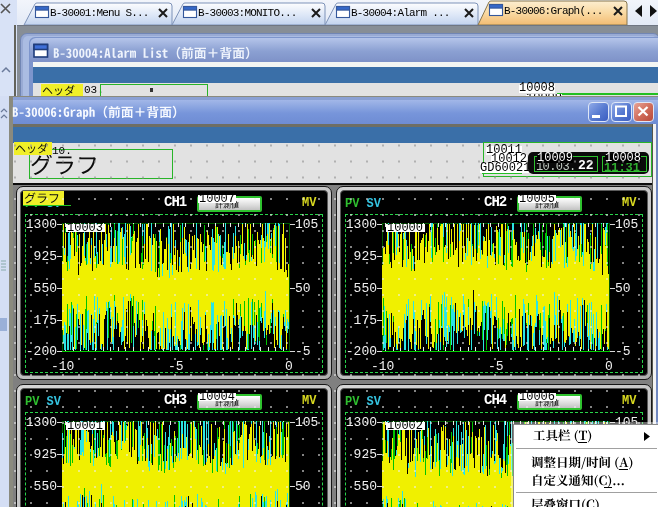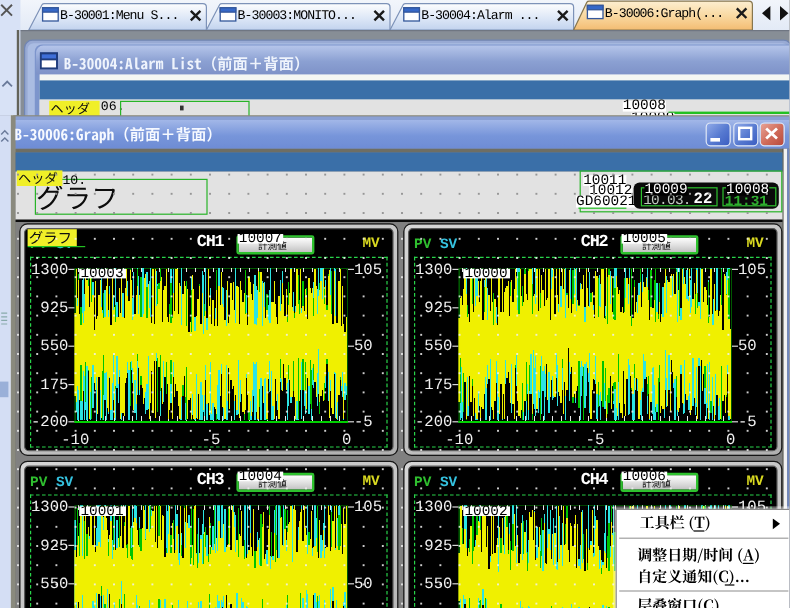--- a/index.html
+++ b/index.html
@@ -62,21 +62,21 @@
     <svg style="position:absolute;left:53px;top:45px" width="206" height="17">
       <path transform="translate(0,12.8)" d="M0.8 0.0H3.0C4.8 0.0 6.0 -0.9 6.0 -2.8C6.0 -4.1 5.4 -4.8 4.4 -5.0V-5.1C5.3 -5.4 5.7 -6.3 5.7 -7.2C5.7 -8.9 4.5 -9.5 2.9 -9.5H0.8ZM2.6 -5.6V-8.1H2.9C3.5 -8.1 3.9 -7.8 3.9 -6.9C3.9 -6.0 3.5 -5.6 2.9 -5.6ZM2.6 -1.5V-4.3H3.0C3.8 -4.3 4.2 -3.9 4.2 -2.9C4.2 -1.9 3.8 -1.5 2.9 -1.5Z M7.6 -3.0H11.6V-4.4H7.6Z M15.8 0.2C17.3 0.2 18.5 -0.8 18.5 -2.4C18.5 -3.7 17.9 -4.5 17.1 -4.8V-4.9C17.8 -5.2 18.3 -5.9 18.3 -7.0C18.3 -8.5 17.3 -9.4 15.7 -9.4C14.8 -9.4 14.0 -9.0 13.2 -8.2L14.2 -7.1C14.7 -7.6 15.1 -7.9 15.6 -7.9C16.2 -7.9 16.5 -7.5 16.5 -6.8C16.5 -6.0 16.1 -5.4 14.8 -5.4V-4.1C16.3 -4.1 16.7 -3.5 16.7 -2.6C16.7 -1.8 16.2 -1.4 15.5 -1.4C15.0 -1.4 14.4 -1.8 14.0 -2.3L13.0 -1.2C13.6 -0.4 14.5 0.2 15.8 0.2Z M22.4 0.2C24.0 0.2 25.1 -1.4 25.1 -4.7C25.1 -8.0 24.0 -9.4 22.4 -9.4C20.8 -9.4 19.7 -8.0 19.7 -4.7C19.7 -1.4 20.8 0.2 22.4 0.2ZM22.4 -1.3C21.9 -1.3 21.5 -2.0 21.5 -4.7C21.5 -7.4 21.9 -8.0 22.4 -8.0C22.9 -8.0 23.3 -7.4 23.3 -4.7C23.3 -2.0 22.9 -1.3 22.4 -1.3Z M28.8 0.2C30.4 0.2 31.5 -1.4 31.5 -4.7C31.5 -8.0 30.4 -9.4 28.8 -9.4C27.2 -9.4 26.1 -8.0 26.1 -4.7C26.1 -1.4 27.2 0.2 28.8 0.2ZM28.8 -1.3C28.3 -1.3 27.9 -2.0 27.9 -4.7C27.9 -7.4 28.3 -8.0 28.8 -8.0C29.3 -8.0 29.7 -7.4 29.7 -4.7C29.7 -2.0 29.3 -1.3 28.8 -1.3Z M35.2 0.2C36.8 0.2 37.9 -1.4 37.9 -4.7C37.9 -8.0 36.8 -9.4 35.2 -9.4C33.6 -9.4 32.5 -8.0 32.5 -4.7C32.5 -1.4 33.6 0.2 35.2 0.2ZM35.2 -1.3C34.7 -1.3 34.3 -2.0 34.3 -4.7C34.3 -7.4 34.7 -8.0 35.2 -8.0C35.7 -8.0 36.1 -7.4 36.1 -4.7C36.1 -2.0 35.7 -1.3 35.2 -1.3Z M41.9 0.0H43.7V-2.3H44.5V-3.8H43.7V-9.3H41.2L38.7 -3.6V-2.3H41.9ZM41.9 -3.8H40.3L41.3 -6.1C41.5 -6.6 41.8 -7.3 41.9 -7.9H42.0C42.0 -7.2 41.9 -6.5 41.9 -5.9Z M48.0 -4.7C48.7 -4.7 49.2 -5.2 49.2 -5.9C49.2 -6.6 48.7 -7.2 48.0 -7.2C47.3 -7.2 46.8 -6.6 46.8 -5.9C46.8 -5.2 47.3 -4.7 48.0 -4.7ZM48.0 0.2C48.7 0.2 49.2 -0.3 49.2 -1.1C49.2 -1.8 48.7 -2.3 48.0 -2.3C47.3 -2.3 46.8 -1.8 46.8 -1.1C46.8 -0.3 47.3 0.2 48.0 0.2Z M51.3 0.0H53.1L53.5 -2.4H55.3L55.7 0.0H57.5L55.7 -9.5H53.1ZM53.7 -3.9 53.9 -5.0C54.0 -5.9 54.2 -7.0 54.3 -8.1H54.4C54.6 -7.0 54.7 -5.9 54.9 -5.0L55.1 -3.9Z M61.7 0.2C62.5 0.2 62.8 0.1 63.4 -0.2L63.0 -1.6C62.7 -1.4 62.5 -1.4 62.3 -1.4C61.8 -1.4 61.5 -1.6 61.5 -2.4V-9.9H59.6V-2.5C59.6 -0.8 60.3 0.2 61.7 0.2Z M66.3 0.2C67.0 0.2 67.6 -0.2 68.1 -0.8H68.1L68.3 0.0H69.8V-4.4C69.8 -6.3 68.8 -7.3 67.3 -7.3C66.4 -7.3 65.6 -7.0 64.7 -6.5L65.4 -5.3C66.1 -5.7 66.5 -5.9 67.0 -5.9C67.5 -5.9 67.9 -5.4 67.9 -4.6C65.8 -4.3 64.5 -3.4 64.5 -1.9C64.5 -0.6 65.2 0.2 66.3 0.2ZM66.9 -1.3C66.6 -1.3 66.3 -1.5 66.3 -2.1C66.3 -2.8 66.7 -3.2 67.9 -3.5V-1.9C67.7 -1.6 67.3 -1.3 66.9 -1.3Z M71.5 0.0H73.4V-4.2C73.8 -5.3 74.5 -5.7 75.2 -5.7C75.5 -5.7 75.8 -5.6 76.1 -5.5L76.5 -7.1C76.1 -7.3 75.9 -7.3 75.4 -7.3C74.5 -7.3 73.8 -6.8 73.2 -5.8H73.2L73.0 -7.2H71.5Z M77.0 0.0H78.6V-5.1C78.7 -5.5 78.8 -5.8 79.1 -5.8C79.3 -5.8 79.4 -5.5 79.4 -5.1V0.0H80.7V-5.1C80.7 -5.5 80.9 -5.8 81.1 -5.8C81.4 -5.8 81.5 -5.6 81.5 -5.1V0.0H83.0V-5.4C83.0 -6.6 82.6 -7.3 81.8 -7.3C81.2 -7.3 80.8 -6.9 80.7 -6.2C80.6 -6.9 80.2 -7.3 79.7 -7.3C79.0 -7.3 78.6 -6.9 78.5 -6.3H78.4L78.3 -7.2H77.0Z M90.6 0.0H95.4V-1.6H92.5V-9.5H90.6Z M98.3 0.0H100.1V-7.2H98.3ZM99.2 -8.4C99.9 -8.4 100.3 -8.8 100.3 -9.4C100.3 -10.0 99.9 -10.4 99.2 -10.4C98.5 -10.4 98.1 -10.0 98.1 -9.4C98.1 -8.8 98.5 -8.4 99.2 -8.4Z M105.5 0.2C107.3 0.2 108.2 -0.8 108.2 -2.1C108.2 -3.4 107.2 -3.9 106.3 -4.3C105.5 -4.6 104.9 -4.7 104.9 -5.3C104.9 -5.7 105.2 -6.0 105.8 -6.0C106.4 -6.0 106.7 -5.7 107.3 -5.4L108.1 -6.5C107.5 -7.0 106.8 -7.4 105.8 -7.4C104.2 -7.4 103.2 -6.5 103.2 -5.2C103.2 -4.0 104.2 -3.4 105.0 -3.1C105.8 -2.7 106.5 -2.5 106.5 -2.0C106.5 -1.5 106.2 -1.2 105.5 -1.2C104.8 -1.2 104.4 -1.5 103.7 -2.0L102.8 -0.8C103.6 -0.2 104.4 0.2 105.5 0.2Z M112.9 0.2C113.6 0.2 114.2 -0.0 114.7 -0.2L114.3 -1.5C114.0 -1.4 113.8 -1.3 113.4 -1.3C112.7 -1.3 112.4 -1.7 112.4 -2.6V-5.7H114.5V-7.2H112.4V-9.1H110.8L110.6 -7.2L109.2 -7.1V-5.7H110.5V-2.6C110.5 -0.9 111.2 0.2 112.9 0.2Z M123.7 -4.9C123.7 -2.1 124.8 -0.1 126.2 1.3L127.4 0.7C126.1 -0.6 125.1 -2.4 125.1 -4.9C125.1 -7.3 126.1 -9.1 127.4 -10.5L126.2 -11.0C124.8 -9.7 123.7 -7.6 123.7 -4.9Z M135.5 -6.6V-1.3H136.9V-6.6ZM138.0 -6.9V-0.6C138.0 -0.4 138.0 -0.3 137.8 -0.3C137.5 -0.3 136.9 -0.3 136.2 -0.3C136.4 0.1 136.7 0.7 136.8 1.1C137.7 1.1 138.4 1.1 138.9 0.8C139.4 0.6 139.5 0.2 139.5 -0.5V-6.9ZM136.9 -10.9C136.7 -10.3 136.3 -9.6 135.9 -9.0H132.3L133.0 -9.2C132.8 -9.7 132.3 -10.4 131.8 -10.9L130.3 -10.4C130.7 -10.0 131.1 -9.4 131.3 -9.0H128.6V-7.6H140.2V-9.0H137.6C137.9 -9.4 138.3 -9.9 138.6 -10.4ZM132.9 -3.5V-2.6H130.7V-3.5ZM132.9 -4.6H130.7V-5.4H132.9ZM129.3 -6.7V1.1H130.7V-1.5H132.9V-0.4C132.9 -0.2 132.8 -0.2 132.7 -0.2C132.5 -0.2 132.0 -0.2 131.5 -0.2C131.7 0.2 131.9 0.7 132.0 1.1C132.8 1.1 133.4 1.1 133.8 0.9C134.2 0.7 134.4 0.3 134.4 -0.4V-6.7Z M146.1 -4.0H148.1V-3.1H146.1ZM146.1 -5.2V-6.1H148.1V-5.2ZM146.1 -1.9H148.1V-0.9H146.1ZM141.4 -10.1V-8.7H146.1C146.1 -8.3 146.0 -7.9 145.9 -7.5H142.0V1.2H143.4V0.5H150.9V1.2H152.4V-7.5H147.5L147.9 -8.7H153.0V-10.1ZM143.4 -0.9V-6.1H144.8V-0.9ZM150.9 -0.9H149.5V-6.1H150.9Z M164.5 -4.2V-5.5H160.7V-9.4H159.3V-5.5H155.5V-4.2H159.3V-0.3H160.7V-4.2Z M175.4 -4.5V-3.8H170.2V-4.5ZM168.6 -5.6V1.2H170.2V-1.0H175.4V-0.4C175.4 -0.2 175.4 -0.2 175.1 -0.2C174.9 -0.2 174.1 -0.2 173.5 -0.2C173.7 0.2 173.9 0.7 174.0 1.1C175.0 1.1 175.8 1.1 176.3 0.9C176.8 0.7 177.0 0.3 177.0 -0.4V-5.6ZM170.2 -2.8H175.4V-2.1H170.2ZM170.3 -10.9V-9.9H167.4V-8.7H170.3V-7.9C169.1 -7.7 167.9 -7.6 167.1 -7.5L167.3 -6.2L170.3 -6.7V-5.9H171.9V-10.9ZM173.2 -10.9V-7.7C173.2 -6.4 173.6 -6.0 175.1 -6.0C175.4 -6.0 176.6 -6.0 176.9 -6.0C178.0 -6.0 178.5 -6.4 178.6 -7.7C178.2 -7.8 177.6 -8.0 177.3 -8.3C177.2 -7.4 177.1 -7.3 176.7 -7.3C176.5 -7.3 175.5 -7.3 175.3 -7.3C174.8 -7.3 174.8 -7.3 174.8 -7.7V-8.4C175.9 -8.6 177.2 -8.9 178.2 -9.3L177.2 -10.4C176.6 -10.1 175.7 -9.8 174.8 -9.5V-10.9Z M184.5 -4.0H186.5V-3.1H184.5ZM184.5 -5.2V-6.1H186.5V-5.2ZM184.5 -1.9H186.5V-0.9H184.5ZM179.8 -10.1V-8.7H184.5C184.5 -8.3 184.4 -7.9 184.3 -7.5H180.4V1.2H181.8V0.5H189.3V1.2H190.8V-7.5H185.9L186.3 -8.7H191.4V-10.1ZM181.8 -0.9V-6.1H183.2V-0.9ZM189.3 -0.9H187.9V-6.1H189.3Z M196.3 -4.9C196.3 -7.6 195.2 -9.7 193.8 -11.0L192.6 -10.5C193.9 -9.1 194.9 -7.3 194.9 -4.9C194.9 -2.4 193.9 -0.6 192.6 0.7L193.8 1.3C195.2 -0.1 196.3 -2.1 196.3 -4.9Z" fill="#eef3fc"></path>
     </svg>
     <div class="ab" style="left:33px;top:62px;width:625px;height:35px;background:#f4f6f3"></div>
     <div class="ab" style="left:33px;top:67px;width:625px;height:16px;background:#3a6fa8"></div>
     <div class="ab" style="left:33px;top:83px;width:625px;height:14px;background:#e2e2e2"></div>
     <div class="ab" style="left:41px;top:84px;width:42px;height:13px;background:#f0ef28"></div>
     <svg style="position:absolute;left:42px;top:84px" width="35" height="14">
       <path transform="translate(0,10.5)" d="M0.7 -3.1 1.5 -2.3C1.7 -2.5 1.9 -2.8 2.1 -3.1C2.6 -3.7 3.6 -4.9 4.1 -5.6C4.5 -6.0 4.7 -6.1 5.1 -5.6C5.6 -5.2 6.6 -4.1 7.2 -3.4C7.9 -2.6 8.9 -1.5 9.7 -0.5L10.4 -1.3C9.6 -2.2 8.5 -3.4 7.7 -4.2C7.1 -4.9 6.1 -5.9 5.5 -6.5C4.7 -7.2 4.2 -7.1 3.6 -6.4C2.9 -5.6 2.0 -4.4 1.5 -3.8C1.2 -3.5 1.0 -3.3 0.7 -3.1Z M16.3 -6.3 15.5 -6.1C15.7 -5.6 16.2 -4.2 16.4 -3.7L17.2 -4.0C17.0 -4.4 16.5 -5.9 16.3 -6.3ZM20.3 -5.7 19.3 -6.0C19.2 -4.6 18.6 -3.2 17.8 -2.3C16.9 -1.1 15.5 -0.3 14.3 0.1L15.0 0.8C16.2 0.4 17.6 -0.5 18.6 -1.8C19.4 -2.8 19.8 -4.0 20.1 -5.2C20.2 -5.3 20.2 -5.5 20.3 -5.7ZM13.8 -5.8 12.9 -5.5C13.2 -5.1 13.8 -3.6 13.9 -3.0L14.8 -3.3C14.6 -3.9 14.0 -5.3 13.8 -5.8Z M31.6 -9.3 31.0 -9.1C31.4 -8.6 31.7 -8.0 32.0 -7.5L32.5 -7.8C32.3 -8.2 31.9 -8.9 31.6 -9.3ZM27.5 -8.4 26.5 -8.7C26.5 -8.4 26.3 -8.0 26.2 -7.8C25.7 -6.8 24.6 -5.2 22.7 -4.0L23.4 -3.4C24.6 -4.3 25.6 -5.4 26.3 -6.3H30.0C29.8 -5.4 29.2 -4.3 28.5 -3.3C27.8 -3.8 26.9 -4.4 26.2 -4.8L25.6 -4.2C26.3 -3.7 27.2 -3.2 28.0 -2.6C27.0 -1.5 25.6 -0.5 23.7 0.1L24.5 0.7C26.3 0.1 27.7 -1.0 28.7 -2.0C29.1 -1.7 29.5 -1.4 29.9 -1.1L30.5 -1.8C30.2 -2.1 29.7 -2.4 29.3 -2.8C30.1 -3.9 30.7 -5.2 31.0 -6.2C31.1 -6.4 31.2 -6.6 31.3 -6.8L30.7 -7.1L31.3 -7.4C31.1 -7.8 30.7 -8.5 30.4 -8.9L29.8 -8.6C30.1 -8.2 30.5 -7.6 30.7 -7.1L30.5 -7.2C30.3 -7.2 30.1 -7.1 29.8 -7.1H26.8L27.0 -7.5C27.2 -7.7 27.4 -8.1 27.5 -8.4Z" fill="#101010"></path>
     </svg>
-    <div class="ab" style="left:84px;top:85px;font:11px 'Liberation Mono';color:#000;line-height:10px">06.</div>
+    <div class="ab" style="left:84px;top:85px;font:11px 'Liberation Mono';color:#000;line-height:10px">03.</div>
     <div class="ab" style="left:100px;top:84px;width:106px;height:12px;border:1px solid #28b428"></div>
     <div class="ab" style="left:150px;top:88px;width:3px;height:4px;background:#333"></div>
     <div class="ab" style="left:519px;top:84px;font:12px 'Liberation Mono';color:#000;background:#fff;line-height:9px">10008</div>
     <div class="ab" style="left:557px;top:93px;width:101px;height:2px;background:#22c022"></div>
     <div class="ab" style="left:526px;top:94px;font:12px 'Liberation Mono';color:#000;background:#fff;line-height:9px;height:3px;overflow:hidden">10009</div>
     <div class="ab" style="left:9px;top:96px;width:649px;height:411px;background:#8a8a7e"></div>
     <div class="ab" style="left:13px;top:97px;width:645px;height:3px;background:#8aa0d4"></div>
     <div class="ab" style="left:13px;top:100px;width:645px;height:24px;background:linear-gradient(#a2b7e8,#7795da 55%,#6e8cd4)"></div>
     <svg style="position:absolute;left:12px;top:104px" width="174" height="17">
       <path transform="translate(0,12.8)" d="M0.8 0.0H3.0C4.8 0.0 6.0 -0.9 6.0 -2.8C6.0 -4.1 5.4 -4.8 4.4 -5.0V-5.1C5.3 -5.4 5.7 -6.3 5.7 -7.2C5.7 -8.9 4.5 -9.5 2.9 -9.5H0.8ZM2.6 -5.6V-8.1H2.9C3.5 -8.1 3.9 -7.8 3.9 -6.9C3.9 -6.0 3.5 -5.6 2.9 -5.6ZM2.6 -1.5V-4.3H3.0C3.8 -4.3 4.2 -3.9 4.2 -2.9C4.2 -1.9 3.8 -1.5 2.9 -1.5Z M7.6 -3.0H11.6V-4.4H7.6Z M15.8 0.2C17.3 0.2 18.5 -0.8 18.5 -2.4C18.5 -3.7 17.9 -4.5 17.1 -4.8V-4.9C17.8 -5.2 18.3 -5.9 18.3 -7.0C18.3 -8.5 17.3 -9.4 15.7 -9.4C14.8 -9.4 14.0 -9.0 13.2 -8.2L14.2 -7.1C14.7 -7.6 15.1 -7.9 15.6 -7.9C16.2 -7.9 16.5 -7.5 16.5 -6.8C16.5 -6.0 16.1 -5.4 14.8 -5.4V-4.1C16.3 -4.1 16.7 -3.5 16.7 -2.6C16.7 -1.8 16.2 -1.4 15.5 -1.4C15.0 -1.4 14.4 -1.8 14.0 -2.3L13.0 -1.2C13.6 -0.4 14.5 0.2 15.8 0.2Z M22.4 0.2C24.0 0.2 25.1 -1.4 25.1 -4.7C25.1 -8.0 24.0 -9.4 22.4 -9.4C20.8 -9.4 19.7 -8.0 19.7 -4.7C19.7 -1.4 20.8 0.2 22.4 0.2ZM22.4 -1.3C21.9 -1.3 21.5 -2.0 21.5 -4.7C21.5 -7.4 21.9 -8.0 22.4 -8.0C22.9 -8.0 23.3 -7.4 23.3 -4.7C23.3 -2.0 22.9 -1.3 22.4 -1.3Z M28.8 0.2C30.4 0.2 31.5 -1.4 31.5 -4.7C31.5 -8.0 30.4 -9.4 28.8 -9.4C27.2 -9.4 26.1 -8.0 26.1 -4.7C26.1 -1.4 27.2 0.2 28.8 0.2ZM28.8 -1.3C28.3 -1.3 27.9 -2.0 27.9 -4.7C27.9 -7.4 28.3 -8.0 28.8 -8.0C29.3 -8.0 29.7 -7.4 29.7 -4.7C29.7 -2.0 29.3 -1.3 28.8 -1.3Z M35.2 0.2C36.8 0.2 37.9 -1.4 37.9 -4.7C37.9 -8.0 36.8 -9.4 35.2 -9.4C33.6 -9.4 32.5 -8.0 32.5 -4.7C32.5 -1.4 33.6 0.2 35.2 0.2ZM35.2 -1.3C34.7 -1.3 34.3 -2.0 34.3 -4.7C34.3 -7.4 34.7 -8.0 35.2 -8.0C35.7 -8.0 36.1 -7.4 36.1 -4.7C36.1 -2.0 35.7 -1.3 35.2 -1.3Z M41.8 0.2C43.1 0.2 44.3 -1.0 44.3 -2.9C44.3 -4.8 43.3 -5.8 42.2 -5.8C41.6 -5.8 41.1 -5.5 40.7 -5.0C40.8 -7.2 41.4 -7.9 42.1 -7.9C42.5 -7.9 42.9 -7.6 43.2 -7.2L44.2 -8.4C43.8 -8.9 43.0 -9.4 42.1 -9.4C40.3 -9.4 38.9 -7.9 38.9 -4.4C38.9 -1.3 40.3 0.2 41.8 0.2ZM40.7 -3.6C41.0 -4.2 41.4 -4.4 41.7 -4.4C42.2 -4.4 42.5 -3.9 42.5 -2.9C42.5 -1.8 42.2 -1.3 41.7 -1.3C41.2 -1.3 40.8 -1.9 40.7 -3.6Z M48.0 -4.7C48.7 -4.7 49.2 -5.2 49.2 -5.9C49.2 -6.6 48.7 -7.2 48.0 -7.2C47.3 -7.2 46.8 -6.6 46.8 -5.9C46.8 -5.2 47.3 -4.7 48.0 -4.7ZM48.0 0.2C48.7 0.2 49.2 -0.3 49.2 -1.1C49.2 -1.8 48.7 -2.3 48.0 -2.3C47.3 -2.3 46.8 -1.8 46.8 -1.1C46.8 -0.3 47.3 0.2 48.0 0.2Z M54.9 0.2C55.8 0.2 56.6 -0.3 57.1 -0.8V-5.2H54.6V-3.7H55.4L55.4 -1.7C55.3 -1.5 55.1 -1.5 54.9 -1.5C54.1 -1.5 53.6 -2.6 53.6 -4.8C53.6 -6.9 54.2 -8.0 55.0 -8.0C55.5 -8.0 55.7 -7.8 56.1 -7.3L57.1 -8.5C56.6 -9.1 56.0 -9.7 55.0 -9.7C53.1 -9.7 51.6 -7.9 51.6 -4.7C51.6 -1.5 53.1 0.2 54.9 0.2Z M58.7 0.0H60.6V-4.2C61.0 -5.3 61.7 -5.7 62.4 -5.7C62.7 -5.7 63.0 -5.6 63.3 -5.5L63.7 -7.1C63.3 -7.3 63.1 -7.3 62.6 -7.3C61.7 -7.3 61.0 -6.8 60.4 -5.8H60.4L60.2 -7.2H58.7Z M66.3 0.2C67.0 0.2 67.6 -0.2 68.1 -0.8H68.1L68.3 0.0H69.8V-4.4C69.8 -6.3 68.8 -7.3 67.3 -7.3C66.4 -7.3 65.6 -7.0 64.7 -6.5L65.4 -5.3C66.1 -5.7 66.5 -5.9 67.0 -5.9C67.5 -5.9 67.9 -5.4 67.9 -4.6C65.8 -4.3 64.5 -3.4 64.5 -1.9C64.5 -0.6 65.2 0.2 66.3 0.2ZM66.9 -1.3C66.6 -1.3 66.3 -1.5 66.3 -2.1C66.3 -2.8 66.7 -3.2 67.9 -3.5V-1.9C67.7 -1.6 67.3 -1.3 66.9 -1.3Z M71.1 2.5H72.9V0.7L72.9 -0.5C73.2 -0.0 73.7 0.2 74.1 0.2C75.3 0.2 76.4 -1.0 76.4 -3.7C76.4 -6.1 75.6 -7.3 74.2 -7.3C73.6 -7.3 73.2 -7.0 72.8 -6.4H72.7L72.6 -7.2H71.1ZM73.6 -1.4C73.4 -1.4 73.1 -1.5 72.9 -1.8V-5.1C73.2 -5.6 73.4 -5.8 73.7 -5.8C74.2 -5.8 74.4 -5.1 74.4 -3.7C74.4 -2.0 74.0 -1.4 73.6 -1.4Z M77.4 0.0H79.3V-5.0C79.6 -5.5 79.8 -5.8 80.2 -5.8C80.6 -5.8 80.8 -5.5 80.8 -4.7V0.0H82.7V-4.9C82.7 -6.5 82.2 -7.3 81.0 -7.3C80.2 -7.3 79.7 -6.9 79.2 -6.3L79.3 -7.7V-9.9H77.4Z M91.7 -4.9C91.7 -2.1 92.8 -0.1 94.2 1.3L95.4 0.7C94.1 -0.6 93.1 -2.4 93.1 -4.9C93.1 -7.3 94.1 -9.1 95.4 -10.5L94.2 -11.0C92.8 -9.7 91.7 -7.6 91.7 -4.9Z M103.5 -6.6V-1.3H104.9V-6.6ZM106.0 -6.9V-0.6C106.0 -0.4 106.0 -0.3 105.8 -0.3C105.5 -0.3 104.9 -0.3 104.2 -0.3C104.4 0.1 104.7 0.7 104.8 1.1C105.7 1.1 106.4 1.1 106.9 0.8C107.4 0.6 107.5 0.2 107.5 -0.5V-6.9ZM104.9 -10.9C104.7 -10.3 104.3 -9.6 103.9 -9.0H100.3L101.0 -9.2C100.8 -9.7 100.3 -10.4 99.8 -10.9L98.3 -10.4C98.7 -10.0 99.1 -9.4 99.3 -9.0H96.6V-7.6H108.2V-9.0H105.6C105.9 -9.4 106.3 -9.9 106.6 -10.4ZM100.9 -3.5V-2.6H98.7V-3.5ZM100.9 -4.6H98.7V-5.4H100.9ZM97.3 -6.7V1.1H98.7V-1.5H100.9V-0.4C100.9 -0.2 100.8 -0.2 100.7 -0.2C100.5 -0.2 100.0 -0.2 99.5 -0.2C99.7 0.2 99.9 0.7 100.0 1.1C100.8 1.1 101.4 1.1 101.8 0.9C102.2 0.7 102.4 0.3 102.4 -0.4V-6.7Z M114.1 -4.0H116.1V-3.1H114.1ZM114.1 -5.2V-6.1H116.1V-5.2ZM114.1 -1.9H116.1V-0.9H114.1ZM109.4 -10.1V-8.7H114.1C114.1 -8.3 114.0 -7.9 113.9 -7.5H110.0V1.2H111.4V0.5H118.9V1.2H120.4V-7.5H115.5L115.9 -8.7H121.0V-10.1ZM111.4 -0.9V-6.1H112.8V-0.9ZM118.9 -0.9H117.5V-6.1H118.9Z M132.5 -4.2V-5.5H128.7V-9.4H127.3V-5.5H123.5V-4.2H127.3V-0.3H128.7V-4.2Z M143.4 -4.5V-3.8H138.2V-4.5ZM136.6 -5.6V1.2H138.2V-1.0H143.4V-0.4C143.4 -0.2 143.4 -0.2 143.1 -0.2C142.9 -0.2 142.1 -0.2 141.5 -0.2C141.7 0.2 141.9 0.7 142.0 1.1C143.0 1.1 143.8 1.1 144.3 0.9C144.8 0.7 145.0 0.3 145.0 -0.4V-5.6ZM138.2 -2.8H143.4V-2.1H138.2ZM138.3 -10.9V-9.9H135.4V-8.7H138.3V-7.9C137.1 -7.7 135.9 -7.6 135.1 -7.5L135.3 -6.2L138.3 -6.7V-5.9H139.9V-10.9ZM141.2 -10.9V-7.7C141.2 -6.4 141.6 -6.0 143.1 -6.0C143.4 -6.0 144.6 -6.0 144.9 -6.0C146.0 -6.0 146.5 -6.4 146.6 -7.7C146.2 -7.8 145.6 -8.0 145.3 -8.3C145.2 -7.4 145.1 -7.3 144.7 -7.3C144.5 -7.3 143.5 -7.3 143.3 -7.3C142.8 -7.3 142.8 -7.3 142.8 -7.7V-8.4C143.9 -8.6 145.2 -8.9 146.2 -9.3L145.2 -10.4C144.6 -10.1 143.7 -9.8 142.8 -9.5V-10.9Z M152.5 -4.0H154.5V-3.1H152.5ZM152.5 -5.2V-6.1H154.5V-5.2ZM152.5 -1.9H154.5V-0.9H152.5ZM147.8 -10.1V-8.7H152.5C152.5 -8.3 152.4 -7.9 152.3 -7.5H148.4V1.2H149.8V0.5H157.3V1.2H158.8V-7.5H153.9L154.3 -8.7H159.4V-10.1ZM149.8 -0.9V-6.1H151.2V-0.9ZM157.3 -0.9H155.9V-6.1H157.3Z M164.3 -4.9C164.3 -7.6 163.2 -9.7 161.8 -11.0L160.6 -10.5C161.9 -9.1 162.9 -7.3 162.9 -4.9C162.9 -2.4 161.9 -0.6 160.6 0.7L161.8 1.3C163.2 -0.1 164.3 -2.1 164.3 -4.9Z" fill="#f6f9ff"></path>

